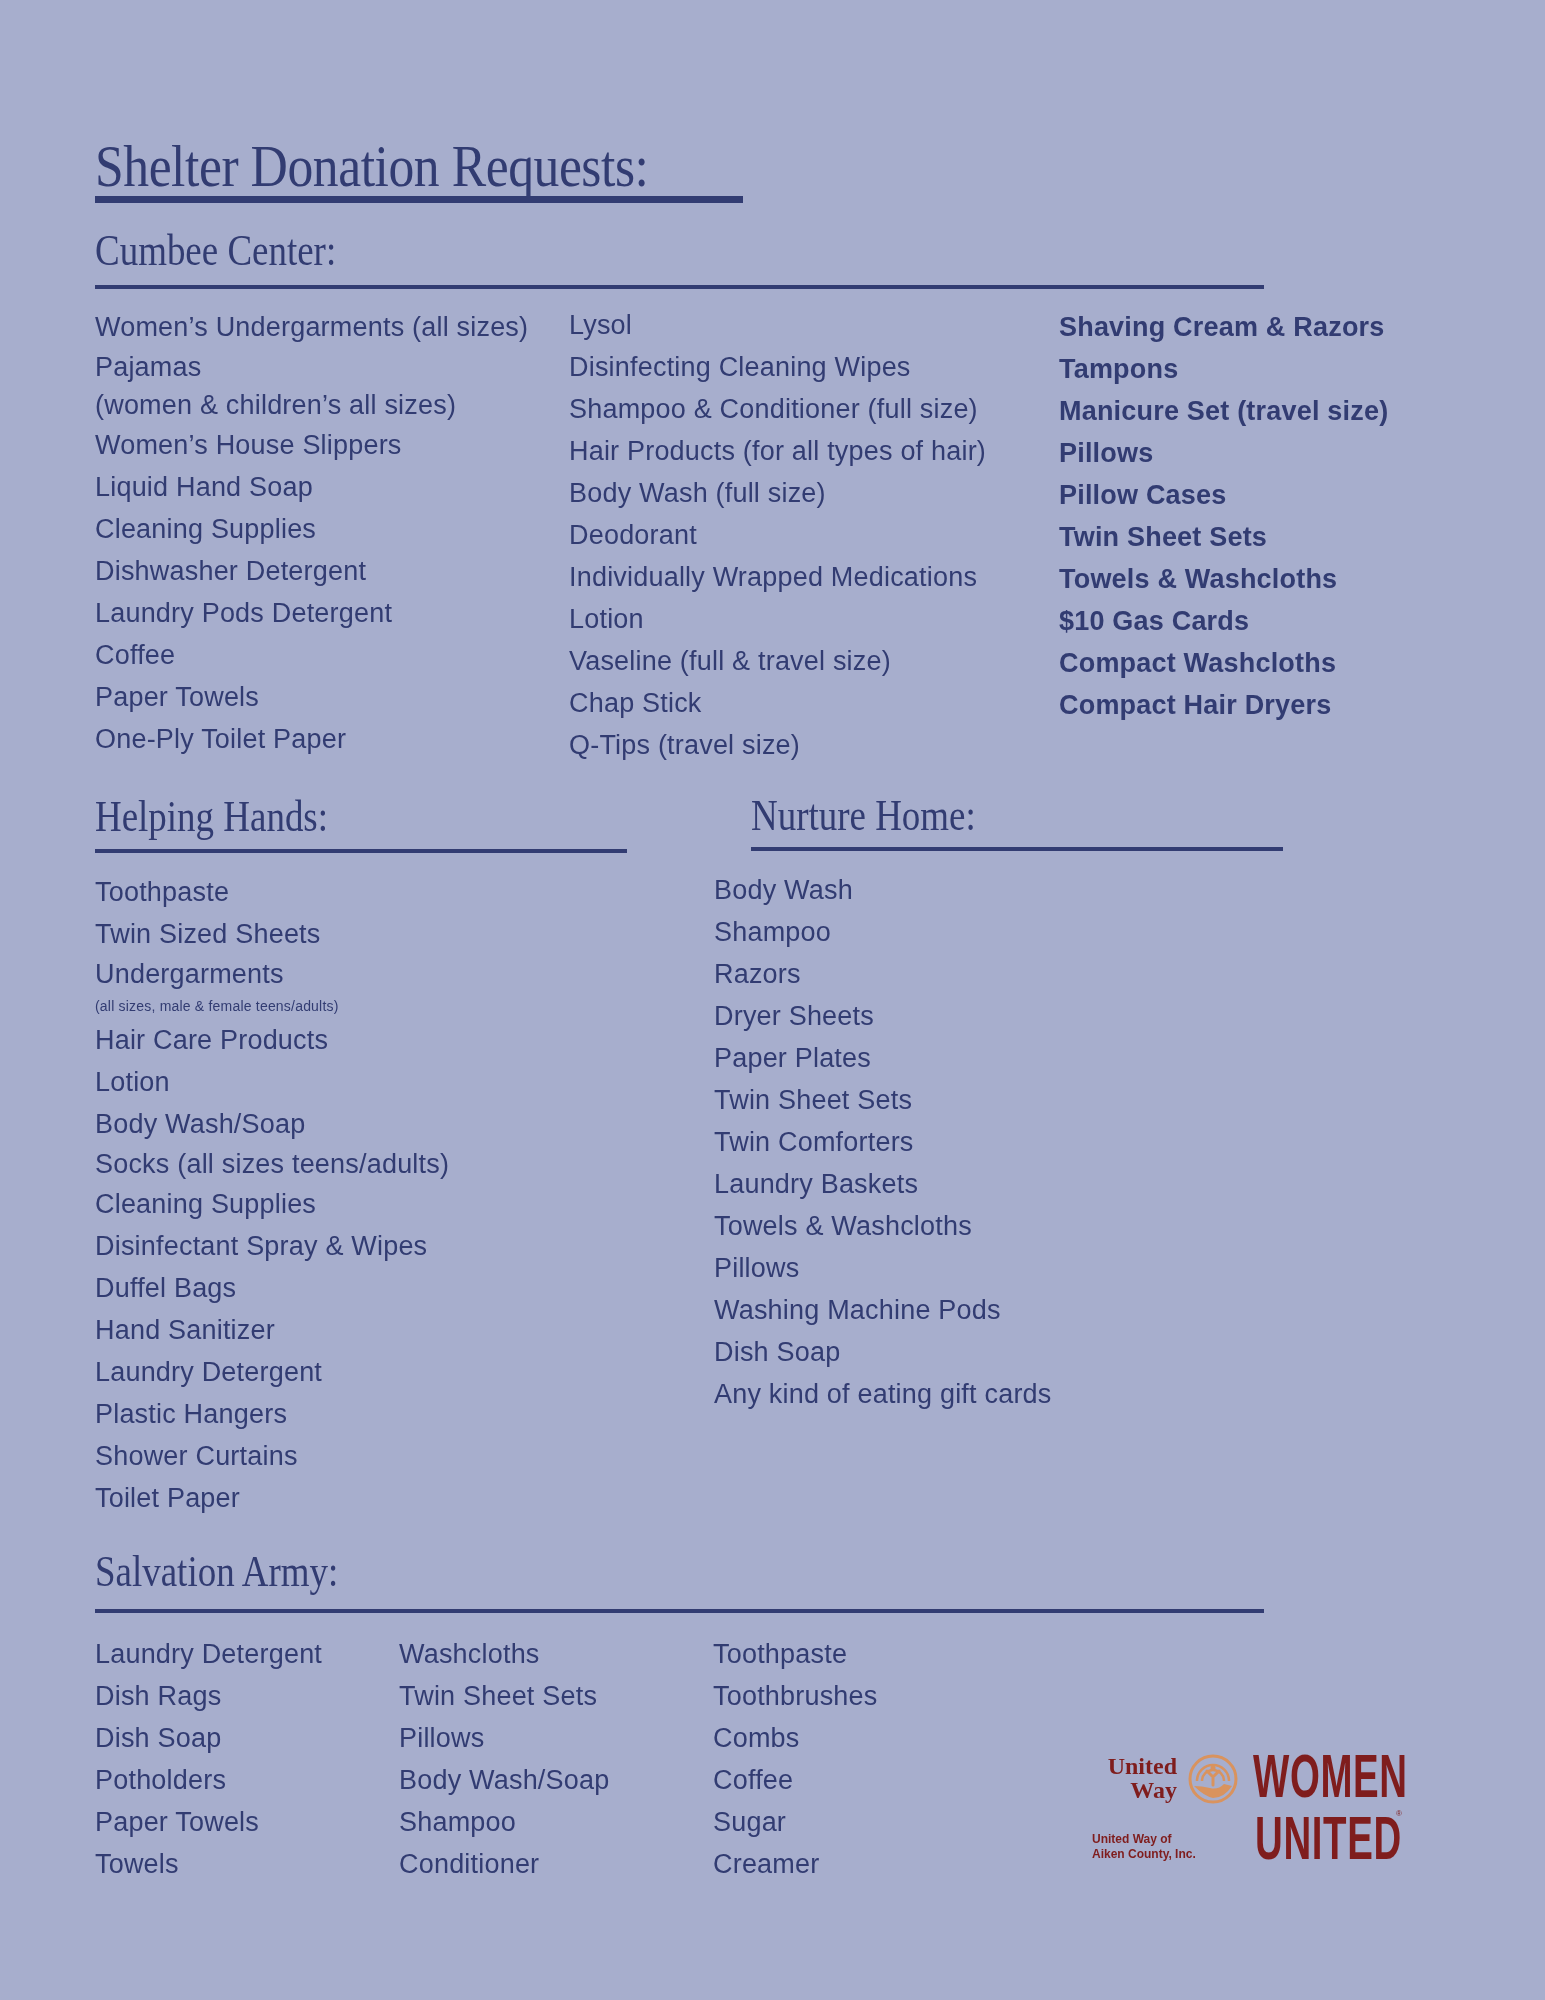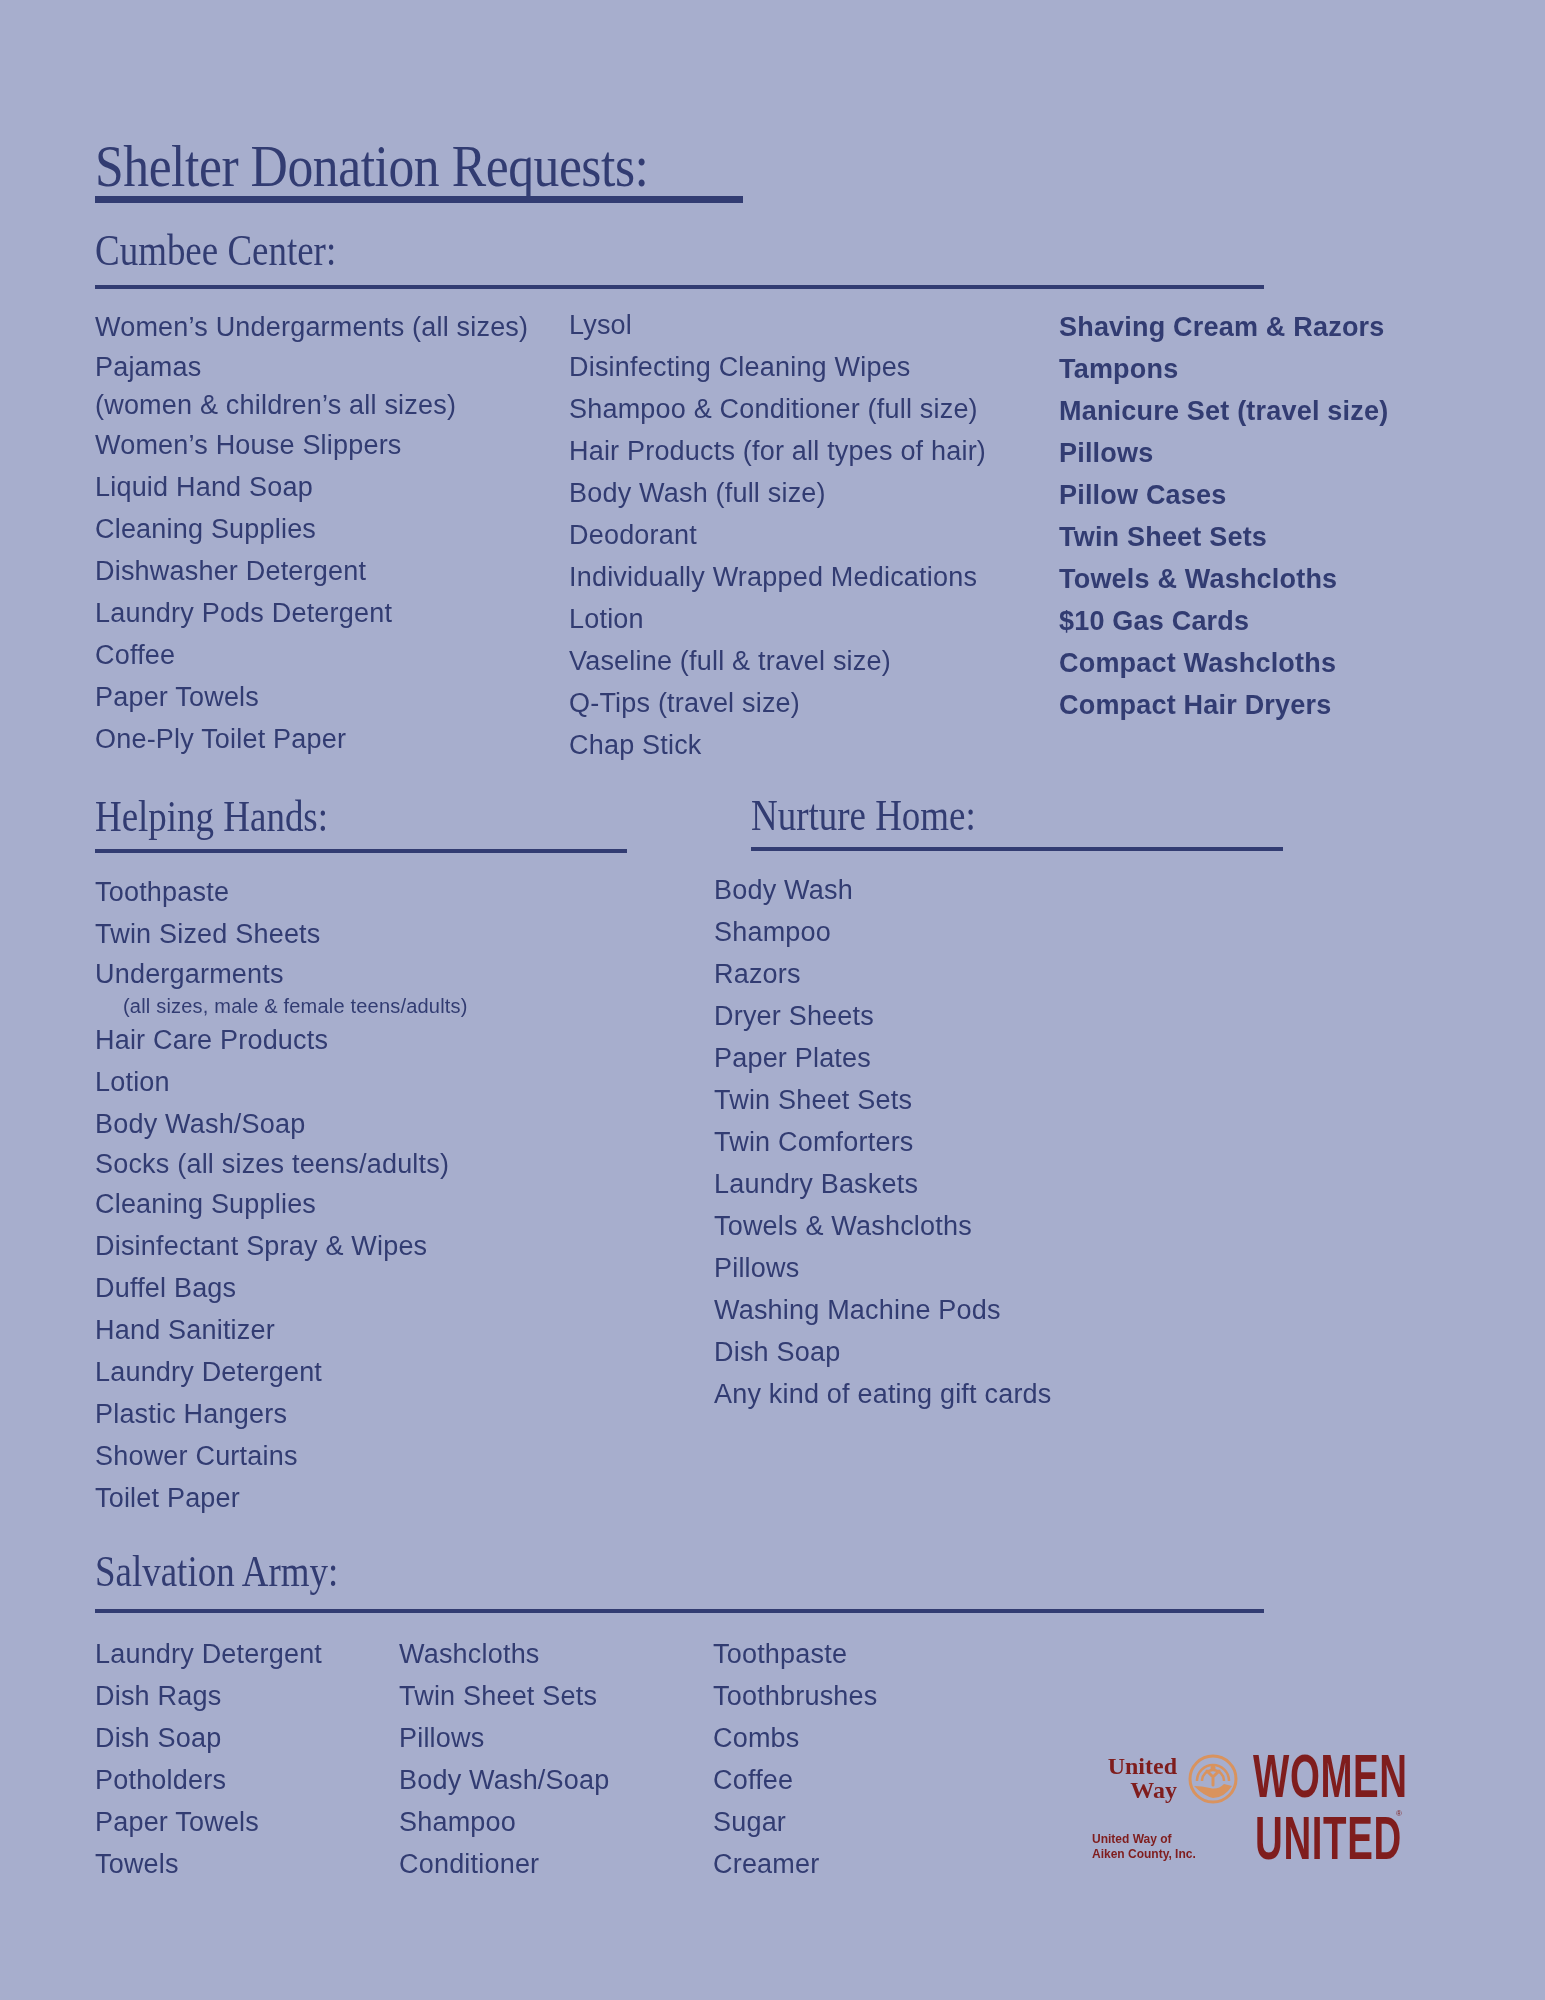--- a/index.html
+++ b/index.html
@@ -19,21 +19,21 @@
   .heading {
     font-family:"Liberation Serif", serif; font-size:44px; line-height:48px;
     white-space:nowrap; transform:scaleX(0.84); transform-origin:left top;
   }
   .rule { height:4px; background:#323c72; }
   .list { margin:0; padding:0; list-style:none; }
   .list li {
     font-size:27px; line-height:42px; white-space:nowrap; letter-spacing:0.2px;
   }
   .list li.tight { line-height:38px; }
-  .list li.small { font-size:20px; line-height:26px;margin-left:28px; }
+  .list li.small { font-size:14px; line-height:26px; }
   .salv li { transform-origin:left center; }
   .logo { color:#7f1d1d; font-family:"Liberation Sans", sans-serif; }
   .uw-text {
     left:1095px; top:1754px; font-family:"Liberation Serif", serif; font-weight:bold;
     font-size:24px; line-height:24px; text-align:right; width:82px;
   }
   .uw-sub { left:1092px; top:1832px; font-size:12px; line-height:15px; font-weight:bold; }
   .wu {
     font-family:"Liberation Sans", sans-serif; font-weight:bold; font-size:62px; line-height:62px;
     transform:scaleX(0.62); transform-origin:left top; letter-spacing:1px; white-space:nowrap;
@@ -66,22 +66,22 @@
 <ul class="abs list" style="left:569px; top:304px;">
   <li>Lysol</li>
   <li>Disinfecting Cleaning Wipes</li>
   <li>Shampoo &amp; Conditioner (full size)</li>
   <li>Hair Products (for all types of hair)</li>
   <li>Body Wash (full size)</li>
   <li>Deodorant</li>
   <li>Individually Wrapped Medications</li>
   <li>Lotion</li>
   <li>Vaseline (full &amp; travel size)</li>
+  <li>Chap Stick</li>
   <li>Q-Tips (travel size)</li>
-  <li>Chap Stick</li>
 </ul>
 
 <ul class="abs list" style="left:1059px; top:306px;font-weight:bold;">
   <li>Shaving Cream &amp; Razors</li>
   <li>Tampons</li>
   <li>Manicure Set (travel size)</li>
   <li>Pillows</li>
   <li>Pillow Cases</li>
   <li>Twin Sheet Sets</li>
   <li>Towels &amp; Washcloths</li>

